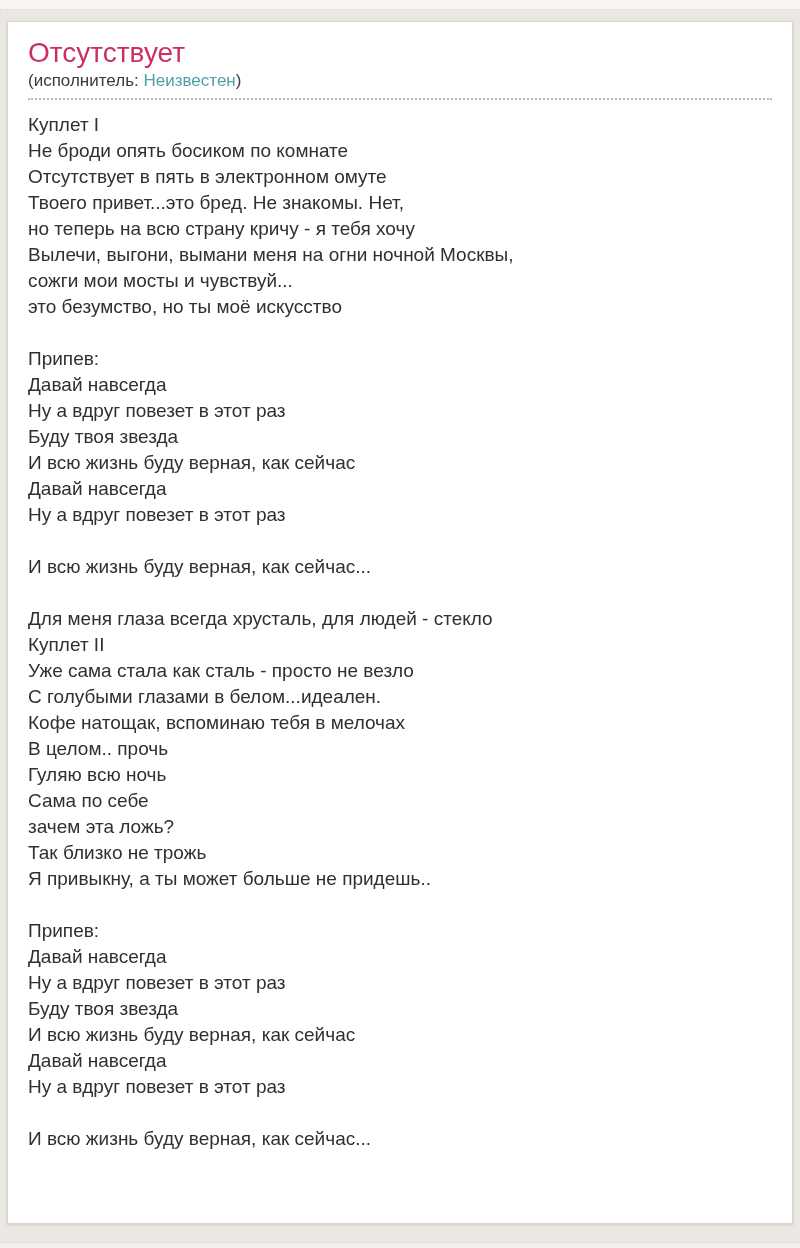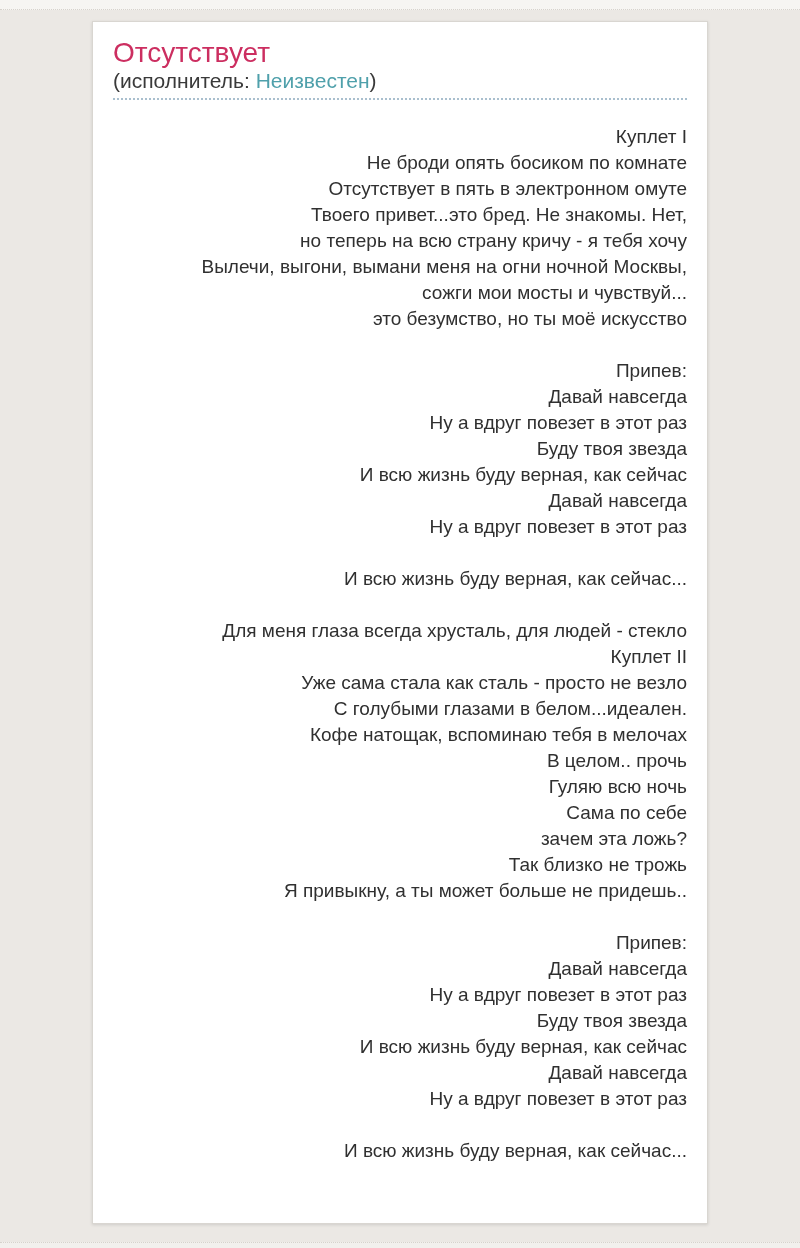--- a/index.html
+++ b/index.html
@@ -29,53 +29,52 @@
     background:#f6f5f2;
     border-bottom:1px dotted #d6d2cc;
   }
   .bottom-strip{
     position:absolute;left:0;bottom:0;
     height:6px;width:100%;
     background:#f2f0ed;
     border-top:1px dotted #d6d2cc;
   }
   .card{
-    width:616px;
+    width:786px;
     min-height:1203px;
     margin:11px auto 0 auto;
     background:var(--card-bg);
     border:1px solid var(--card-border);
     box-shadow:0 1px 3px rgba(0,0,0,0.12);
     padding:16px 20px 24px 20px;
   }
   .song-title{
     font-size:28px;
     line-height:30px;
     font-weight:normal;
     color:var(--title-color);
   }
   .artist-line{
-    font-size:21px;
+    font-size:17px;
     line-height:21px;
     margin-top:2px;
     color:var(--subtitle-color);
     padding-bottom:7px;
     border-bottom:2px dotted var(--separator-color);
   }
   .artist-link{
     color:var(--link-color);
     text-decoration:none;
     cursor:pointer;
   }
   .lyrics{
-    margin-top:24px;
+    margin-top:12px;
     font-size:19px;
     line-height:26px;
     color:var(--text-color);
-    text-align:right;
   }
   .lyric-line{white-space:pre-wrap;}
 </style>
 </head>
 <body>
 
 <div class="top-strip"></div>
 
 <div class="card">
   <h1 class="song-title">Отсутствует</h1>

